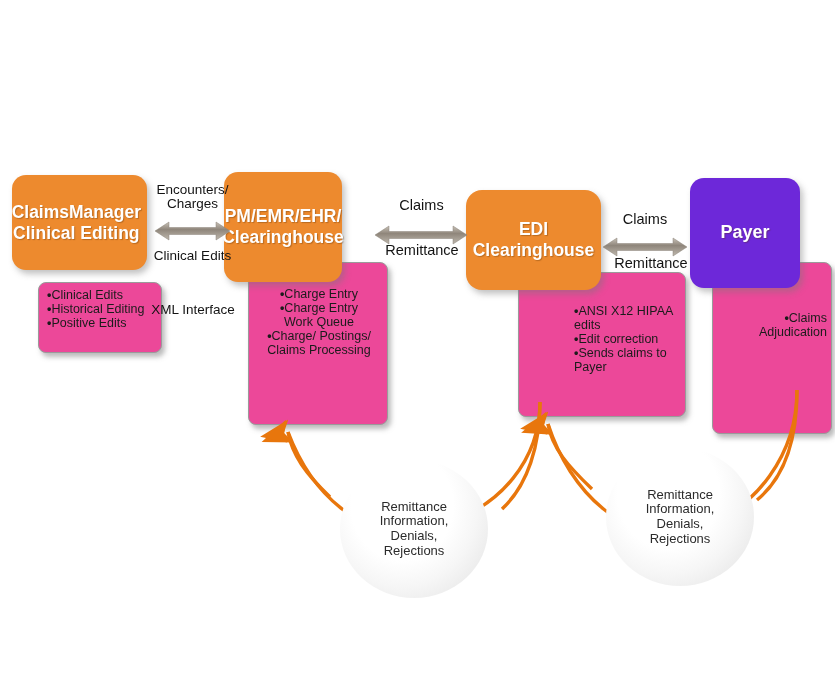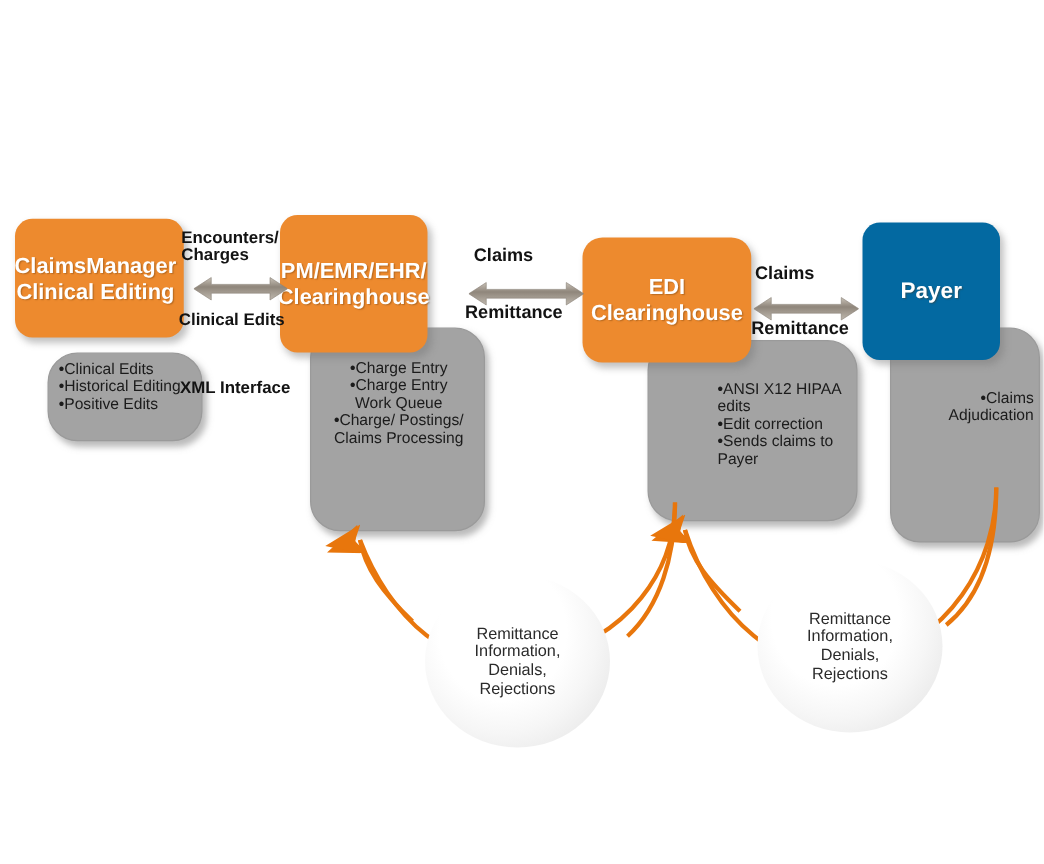--- a/index.html
+++ b/index.html
@@ -29,33 +29,33 @@
     color: #ffffff;
     font-weight: bold;
     line-height: 1.18;
     z-index: 6;
     box-shadow: 3px 4px 6px rgba(120,120,120,0.45);
   }
   .proc-box.orange {
     background: #ED8A2E;
   }
   .proc-box.teal {
-    background: #0369a1;
+    background: #6d28d9;
   }
   .proc-box .label {
     padding: 0 6px;
     text-shadow: 1px 1px 1px rgba(90,50,10,0.35);
   }
 
   
   .detail-box {
     position: absolute;
-    background: #a3a3a3;
+    background: #ec4899;
     border: 1px solid #9A9A9A;
-    border-radius: 24px;
+    border-radius: 8px;
     z-index: 4;
     box-shadow: 3px 4px 5px rgba(120,120,120,0.5);
     color: #1b1b1b;
   }
   .detail-box ul {
     list-style: none;
     margin: 0;
     padding: 0;
   }
   .detail-box li {
@@ -70,22 +70,23 @@
 
   
   .dbl-arrow {
     position: absolute;
     z-index: 7;
   }
 
   
   .cap {
     position: absolute;
-    font-weight: bold;
+    font-weight: normal;
     color: #131313;
+    text-align: center;
     line-height: 1.07;
     z-index: 8;
     white-space: nowrap;
   }
 
   
   .bubble {
     position: absolute;
     border-radius: 50%;
     background:

